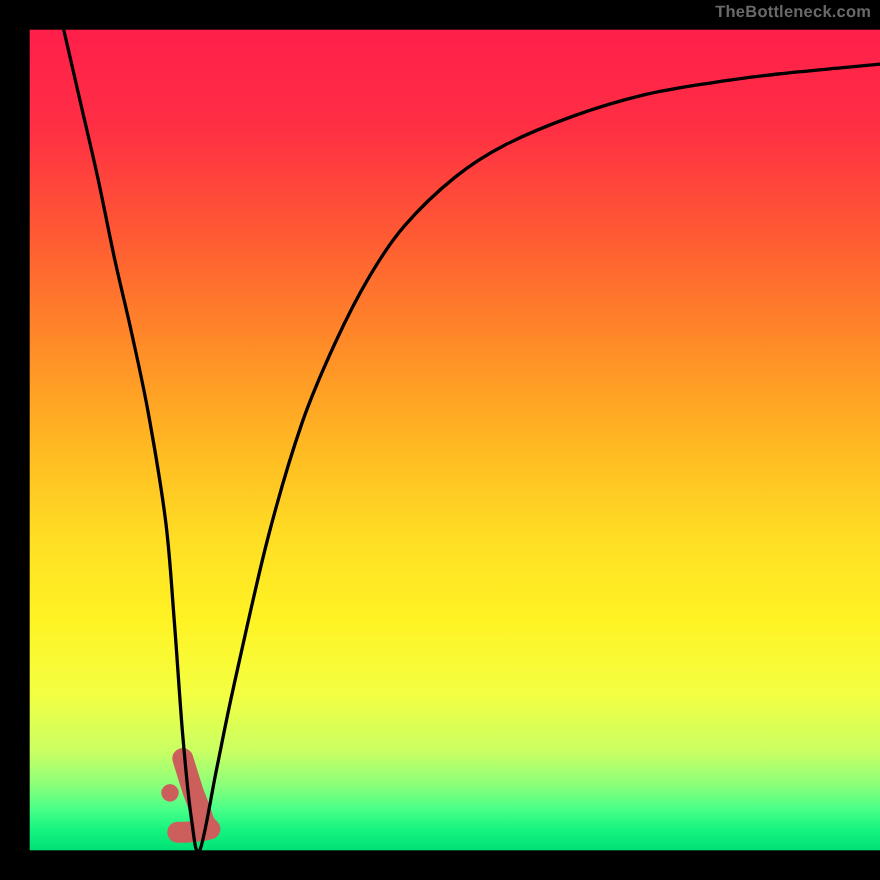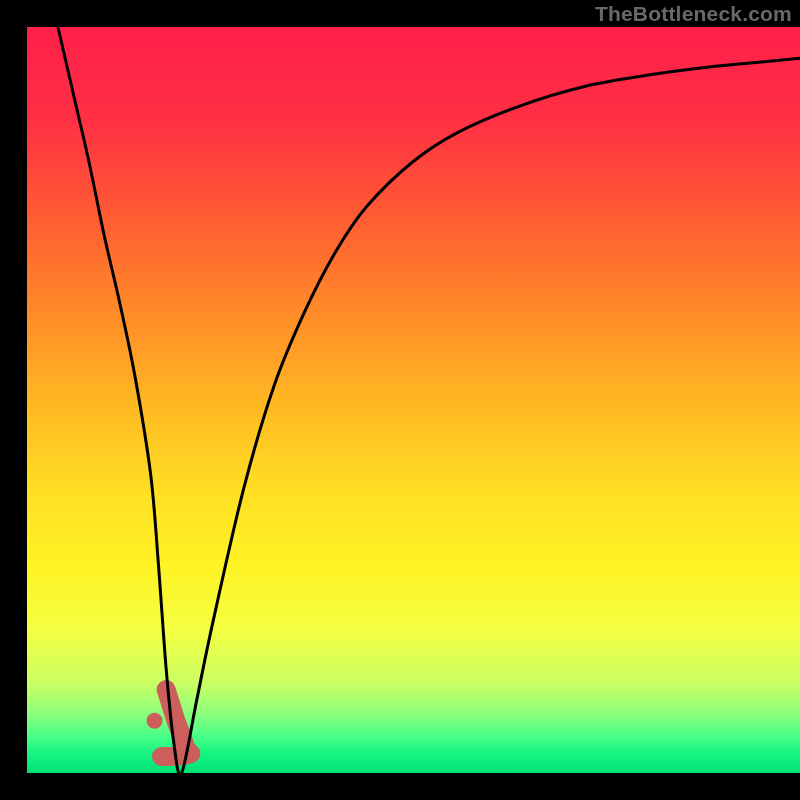--- a/index.html
+++ b/index.html
@@ -19,21 +19,21 @@
   svg.chart {
     position: absolute;
     left: 0;
     top: 0;
   }
   .watermark {
     position: absolute;
     top: 2px;
     right: 8px;
     font-family: Arial, Helvetica, sans-serif;
-    font-size: 21px;
+    font-size: 15px;
     font-weight: 600;
     color: #696969;
     letter-spacing: 0.2px;
     user-select: none;
     margin-left: 42px;
   }
 </style>
 </head>
 <body>
 

